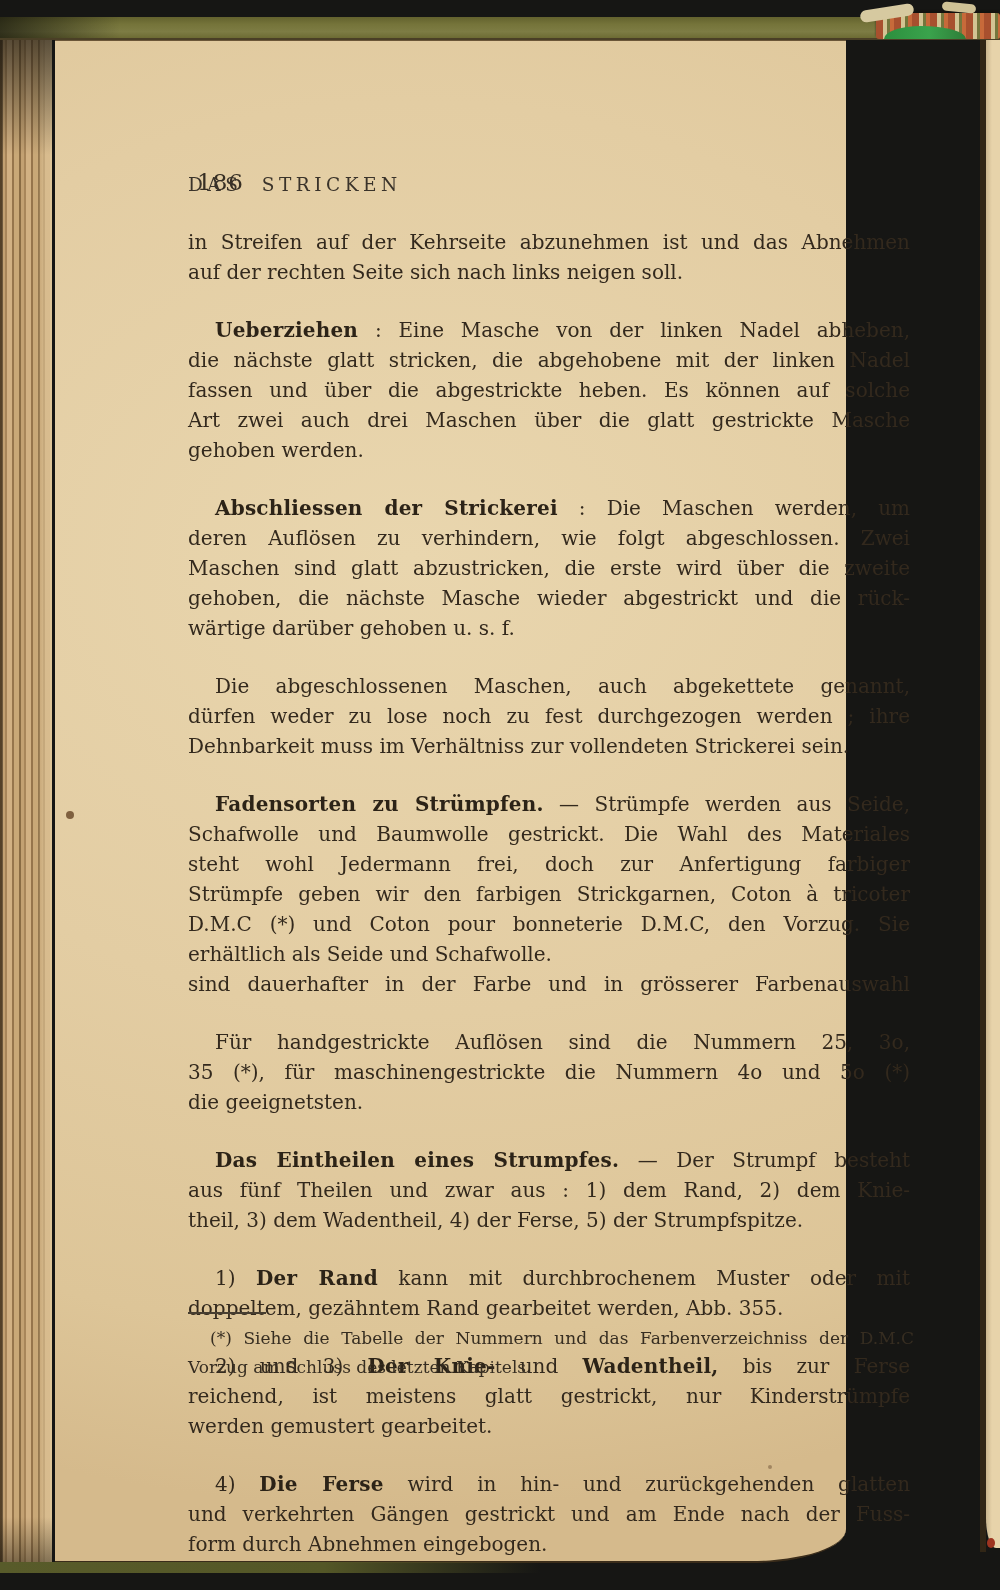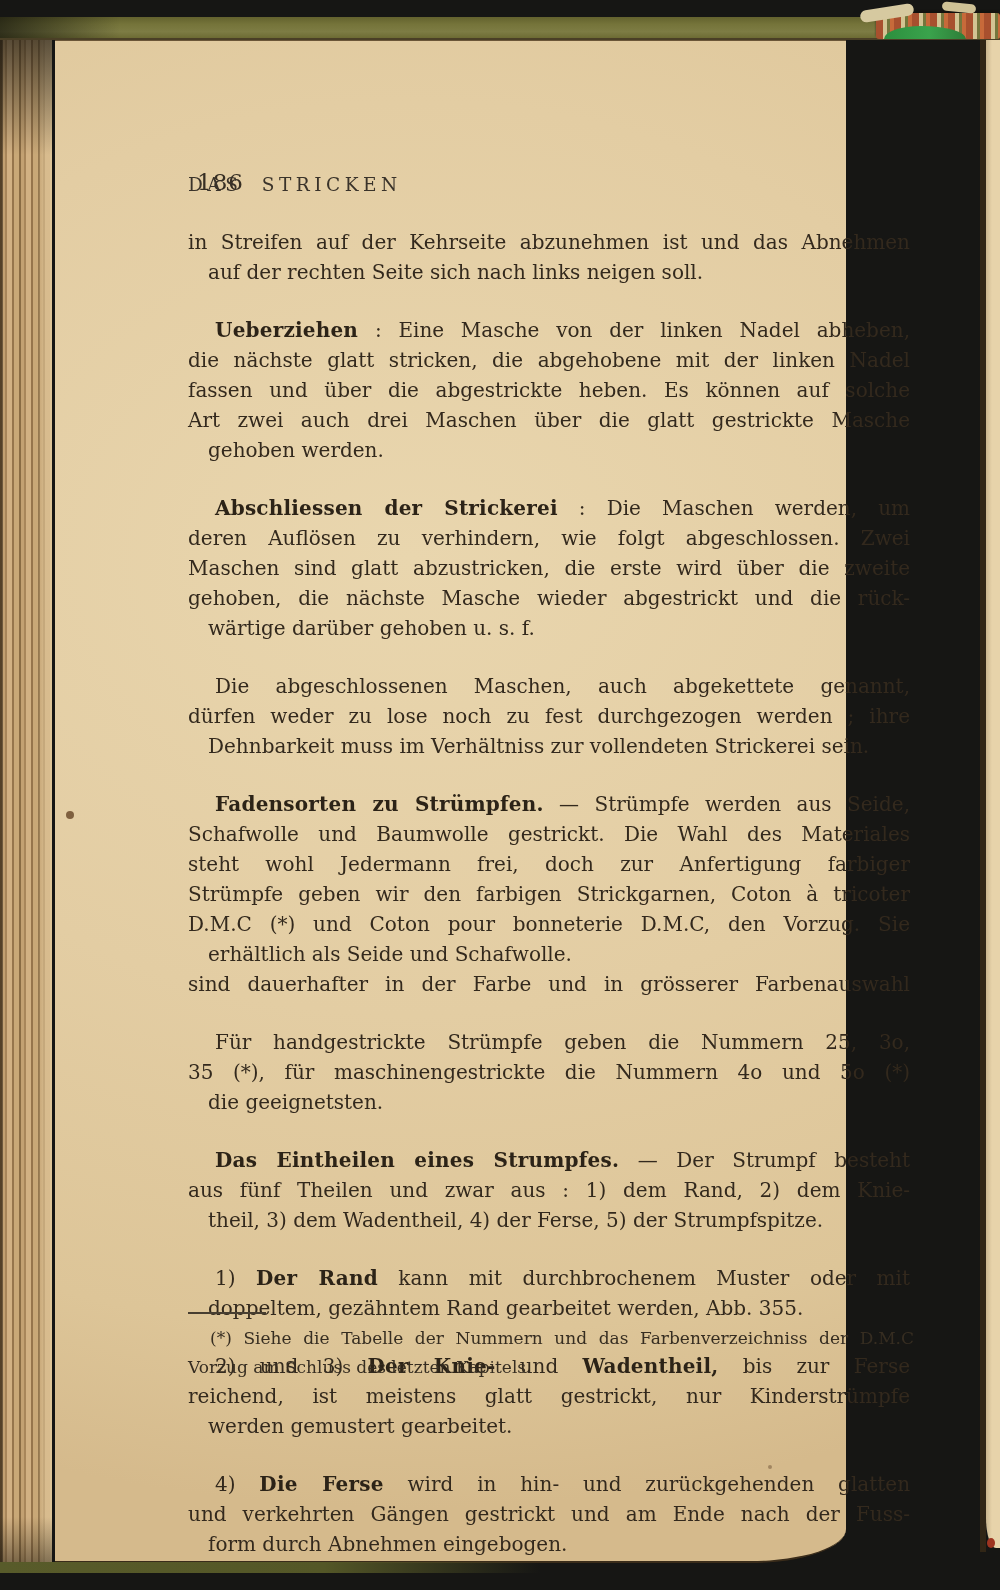--- a/index.html
+++ b/index.html
@@ -59,21 +59,21 @@
 
   
   .pagenum{position:absolute;left:142px;top:128px;font-size:23px;letter-spacing:1px;
     color:#372f24;}
   .running-head{position:absolute;left:133px;top:133px;width:722px;text-align:left;
     font-size:18.5px;letter-spacing:4.5px;word-spacing:9px;color:#3a332a;}
 
   
   .body-text{position:absolute;left:133px;top:186px;width:722px;font-size:20px;color:#33291d;}
   .line{height:30px;line-height:30px;text-align:justify;text-align-last:justify;}
-  .line.para-end{text-align-last:left;margin-left:20px;}
+  .line.para-end{text-align-last:left;}
   .line.indent{text-indent:27px;margin-top:28px;}
   .line .bold{font-weight:bold;letter-spacing:.2px;color:#2c2317;}
 
   
   .footnote-rule{position:absolute;left:133px;top:1271px;width:78px;height:2px;background:#473e30;}
   .footnote{position:absolute;left:133px;top:1283px;width:726px;font-size:17px;color:#362d21;}
   .fn-line{height:29px;line-height:29px;text-align:justify;text-align-last:justify;}
   .fn-line.fn-first{text-indent:22px;}
   .fn-line.fn-last{text-align-last:left;}
 </style>
@@ -115,21 +115,21 @@
         <div class="line indent"><span>Die abgeschlossenen Maschen, auch abgekettete genannt,</span></div>
         <div class="line"><span>dürfen weder zu lose noch zu fest durchgezogen werden ; ihre</span></div>
         <div class="line para-end"><span>Dehnbarkeit muss im Verhältniss zur vollendeten Strickerei sein.</span></div>
         <div class="line indent"><span class="bold">Fadensorten zu Strümpfen.</span><span> — Strümpfe werden aus Seide,</span></div>
         <div class="line"><span>Schafwolle und Baumwolle gestrickt. Die Wahl des Materiales</span></div>
         <div class="line"><span>steht wohl Jedermann frei, doch zur Anfertigung farbiger</span></div>
         <div class="line"><span>Strümpfe geben wir den farbigen Strickgarnen, Coton à tricoter</span></div>
         <div class="line"><span>D.M.C (*) und Coton pour bonneterie D.M.C, den Vorzug. Sie</span></div>
         <div class="line para-end"><span>erhältlich als Seide und Schafwolle.</span></div>
         <div class="line"><span>sind dauerhafter in der Farbe und in grösserer Farbenauswahl</span></div>
-        <div class="line indent"><span>Für handgestrickte Strümpfe geben die Nummern 25, 3o,</span></div>
+        <div class="line indent"><span>Für handgestrickte Auflösen sind die Nummern 25, 3o,</span></div>
         <div class="line"><span>35 (*), für maschinengestrickte die Nummern 4o und 5o (*)</span></div>
         <div class="line para-end"><span>die geeignetsten.</span></div>
         <div class="line indent"><span class="bold">Das Eintheilen eines Strumpfes.</span><span> — Der Strumpf besteht</span></div>
         <div class="line"><span>aus fünf Theilen und zwar aus : 1) dem Rand, 2) dem Knie-</span></div>
         <div class="line para-end"><span>theil, 3) dem Wadentheil, 4) der Ferse, 5) der Strumpfspitze.</span></div>
         <div class="line indent"><span>1) </span><span class="bold">Der Rand</span><span> kann mit durchbrochenem Muster oder mit</span></div>
         <div class="line para-end"><span>doppeltem, gezähntem Rand gearbeitet werden, Abb. 355.</span></div>
         <div class="line indent"><span>2) und 3) </span><span class="bold">Der Knie-</span><span> und </span><span class="bold">Wadentheil,</span><span> bis zur Ferse</span></div>
         <div class="line"><span>reichend, ist meistens glatt gestrickt, nur Kinderstrümpfe</span></div>
         <div class="line para-end"><span>werden gemustert gearbeitet.</span></div>

